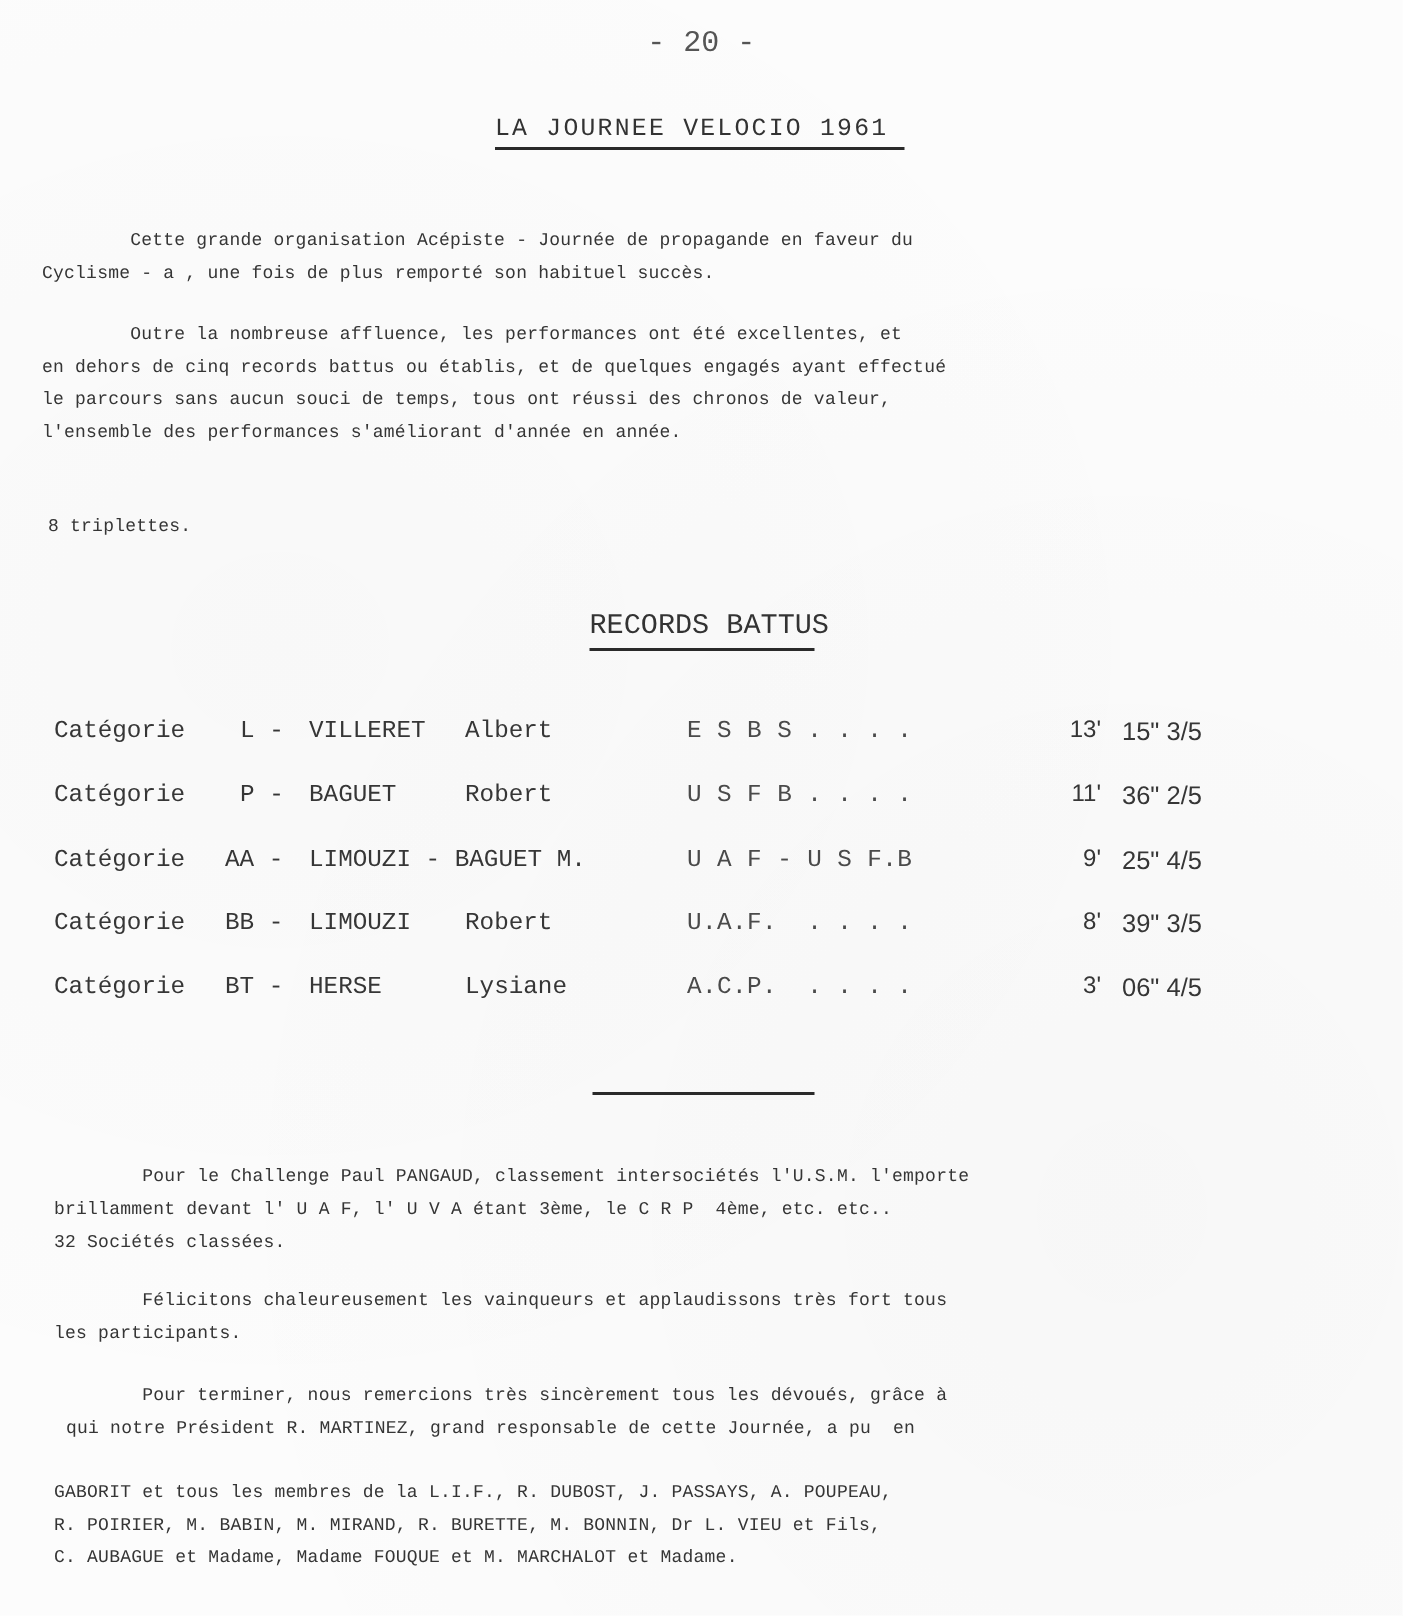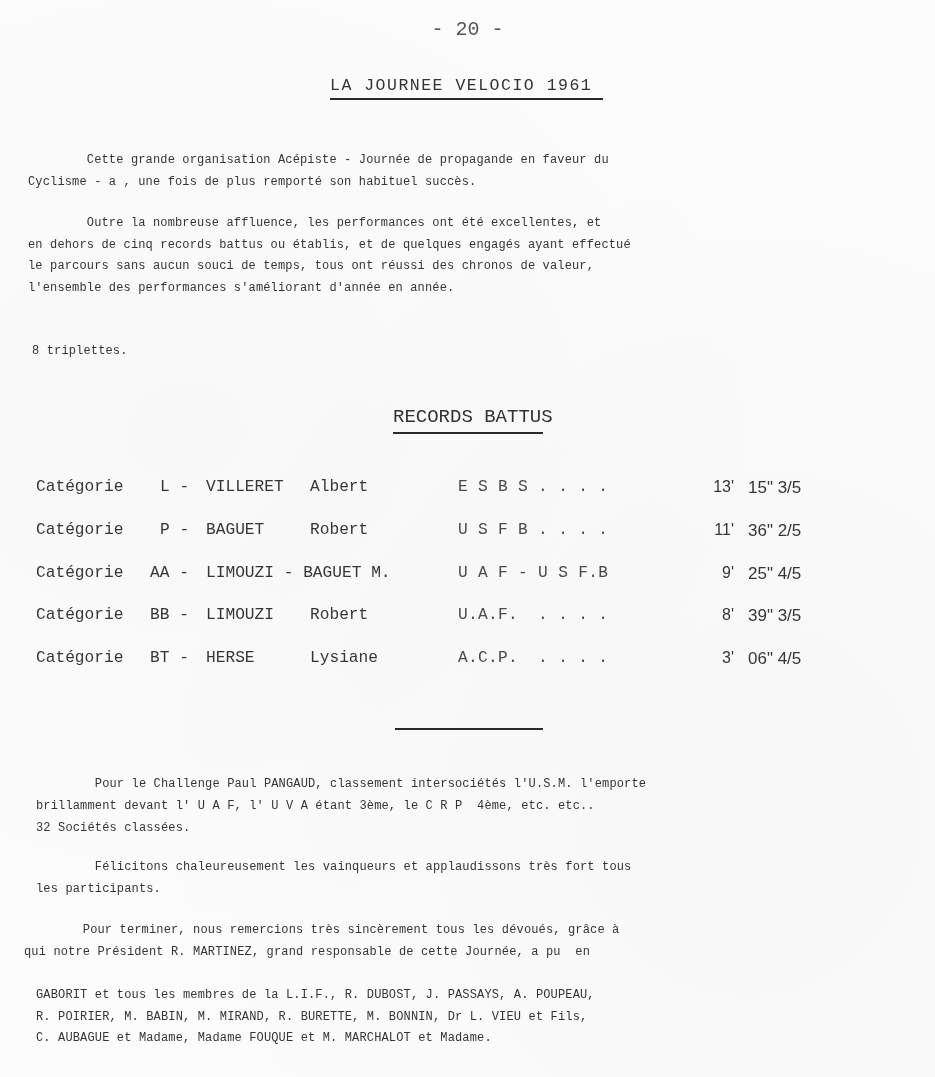--- a/index.html
+++ b/index.html
@@ -174,19 +174,19 @@
 
   <div class="divider"></div>
 
   <div class="line" style="top:774px; left:36px;">        Pour le Challenge Paul PANGAUD, classement intersociétés l'U.S.M. l'emporte</div>
   <div class="line" style="top:796px; left:36px;">brillamment devant l' U A F, l' U V A étant 3ème, le C R P  4ème, etc. etc..</div>
   <div class="line" style="top:818px; left:36px;">32 Sociétés classées.</div>
 
   <div class="line" style="top:857px; left:36px;">        Félicitons chaleureusement les vainqueurs et applaudissons très fort tous</div>
   <div class="line" style="top:879px; left:36px;">les participants.</div>
 
-  <div class="line" style="top:920px; left:24px;">        Pour terminer, nous remercions très sincèrement tous les dévoués, grâce à</div>
-  <div class="line" style="top:942px; left:24px;">qui notre Président R. MARTINEZ, grand responsable de cette Journée, a pu  en</div>
+  <div class="line" style="top:920px; left:36px;">        Pour terminer, nous remercions très sincèrement tous les dévoués, grâce à</div>
+  <div class="line" style="top:942px; left:44px;">qui notre Président R. MARTINEZ, grand responsable de cette Journée, a pu  en</div>
   <div class="line" style="top:985px; left:36px;">GABORIT et tous les membres de la L.I.F., R. DUBOST, J. PASSAYS, A. POUPEAU,</div>
   <div class="line" style="top:1007px; left:36px;">R. POIRIER, M. BABIN, M. MIRAND, R. BURETTE, M. BONNIN, Dr L. VIEU et Fils,</div>
   <div class="line" style="top:1028px; left:36px;">C. AUBAGUE et Madame, Madame FOUQUE et M. MARCHALOT et Madame.</div>
 
 </div>
 
 </body></html>

